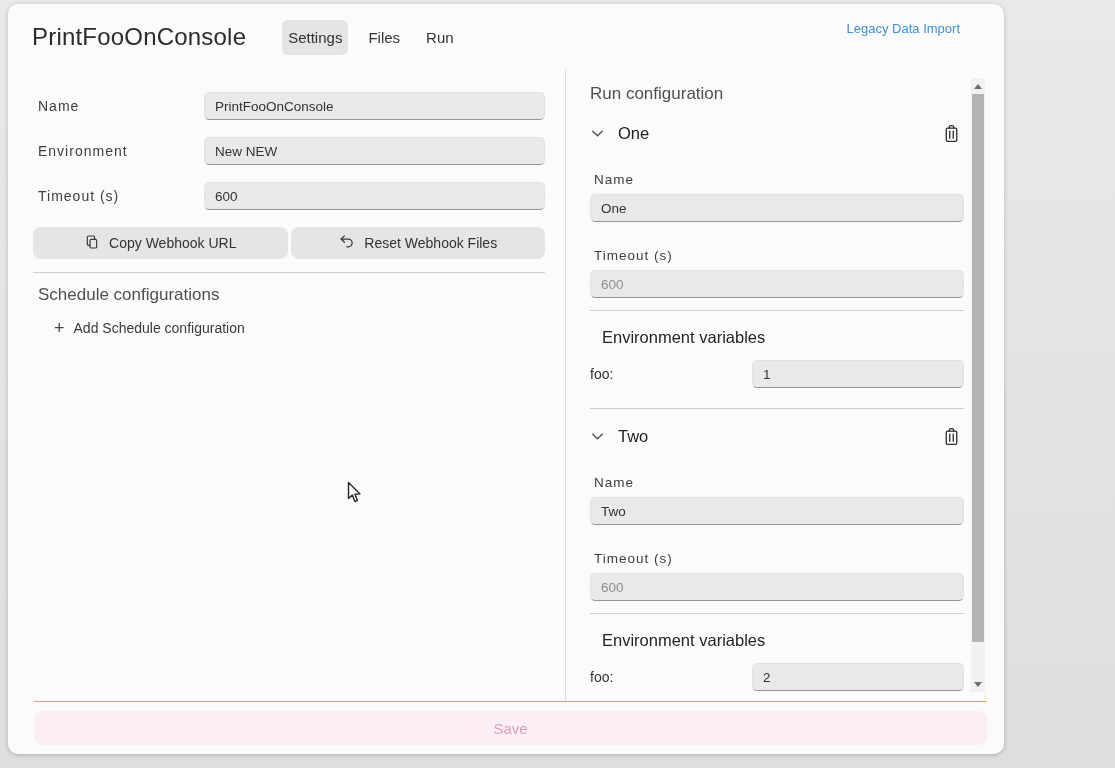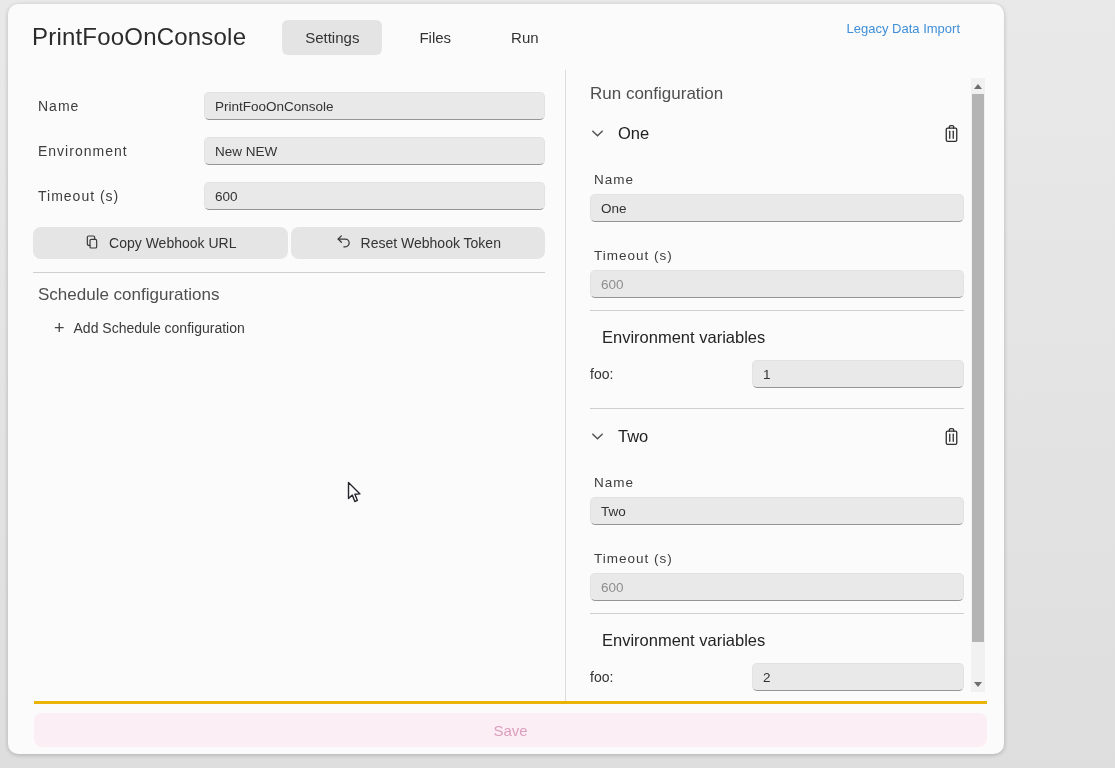--- a/index.html
+++ b/index.html
@@ -13,21 +13,21 @@
   .card {
     position:absolute; left:8px; top:4px; width:996px; height:750px;
     background:#fbfbfb; border-radius:10px;
     box-shadow:0 1px 4px rgba(0,0,0,.22);
     overflow:hidden;
   }
   
   .app-header { display:flex; align-items:center; height:66px; padding:0 26px 0 24px; position:relative; }
   .app-title { font-size:24px; color:#2b2b2b; letter-spacing:.2px; }
   .tabs { display:flex; align-items:center; margin-left:36px; gap:14px; }
-  .tab { padding:9px 23px; font-size:15px; color:#333; border-radius:6px; cursor:pointer; white-space:nowrap; }
+  .tab { padding:9px 6px; font-size:15px; color:#333; border-radius:6px; cursor:pointer; white-space:nowrap; }
   .tab.active { background:#e4e4e4; }
   .legacy-link { position:absolute; right:44px; top:17px; font-size:13px; color:#3f8fd8; cursor:pointer; }
   
   .main { display:flex; height:631px; }
   .left-col { width:558px; border-right:1px solid #dbdbdb; padding:22px 20px 0 30px; }
   .form-row { display:flex; align-items:center; margin-bottom:17px; }
   .form-label { width:166px; font-size:14px; color:#3d3d3d; letter-spacing:1px; }
   .input {
     background:#e9e9e9; border:1px solid #e2e2e2; border-bottom:1px solid #959595;
     border-radius:5px; height:28px; font-size:13.5px; color:#333;
@@ -64,21 +64,21 @@
   .env-key { width:162px; font-size:14px; color:#333; }
   .env-row .input { flex:1; min-width:0; }
   
   .scrollbar { position:absolute; right:19px; top:8px; width:14px; height:614px; background:#f1f1f1; }
   .sb-arrow { position:absolute; left:0; width:14px; height:14px; display:flex; align-items:center; justify-content:center; cursor:pointer; }
   .sb-arrow.up { top:1px; }
   .sb-arrow.down { bottom:1px; }
   .sb-arrow svg { display:block; }
   .sb-thumb { position:absolute; left:1px; top:16px; width:12px; height:548px; background:#b4b4b4; cursor:pointer; }
   
-  .footer { border-top:3px solid #eab308; margin:0 17px 0 26px; padding-top:9px; }
+  .footer { border-top:1px solid #eab308; margin:0 17px 0 26px; padding-top:9px; }
   .save-btn {
     width:100%; height:34px; border:none; border-radius:8px; cursor:default;
     background:#fbeff5; color:#dc9dbe; font-size:15px; font-family:inherit;
   }
   
   .cursor { position:absolute; left:344px; top:481px; pointer-events:none; }
 </style>
 </head>
 <body>
 
@@ -121,21 +121,21 @@
           </span>
           <span>Copy Webhook URL</span>
         </button>
         <button class="gray-btn">
           <span class="icon">
             <svg width="17" height="17" viewBox="0 0 24 24" fill="none" stroke="#3a3a3a" stroke-width="1.8" stroke-linecap="round" stroke-linejoin="round">
                 <path d="M9 13 4.5 8.5 9 4"></path>
                 <path d="M4.5 8.5h10a5.5 5.5 0 0 1 0 11h-2"></path>
               </svg>
           </span>
-          <span>Reset Webhook Token</span>
+          <span>Reset Webhook Files</span>
         </button>
       </div>
 
       <div class="left-divider"></div>
 
       <h2 class="section-heading">Schedule configurations</h2>
 
       <div class="add-schedule">
         <span class="plus-glyph">+</span>
         <span>Add Schedule configuration</span>

